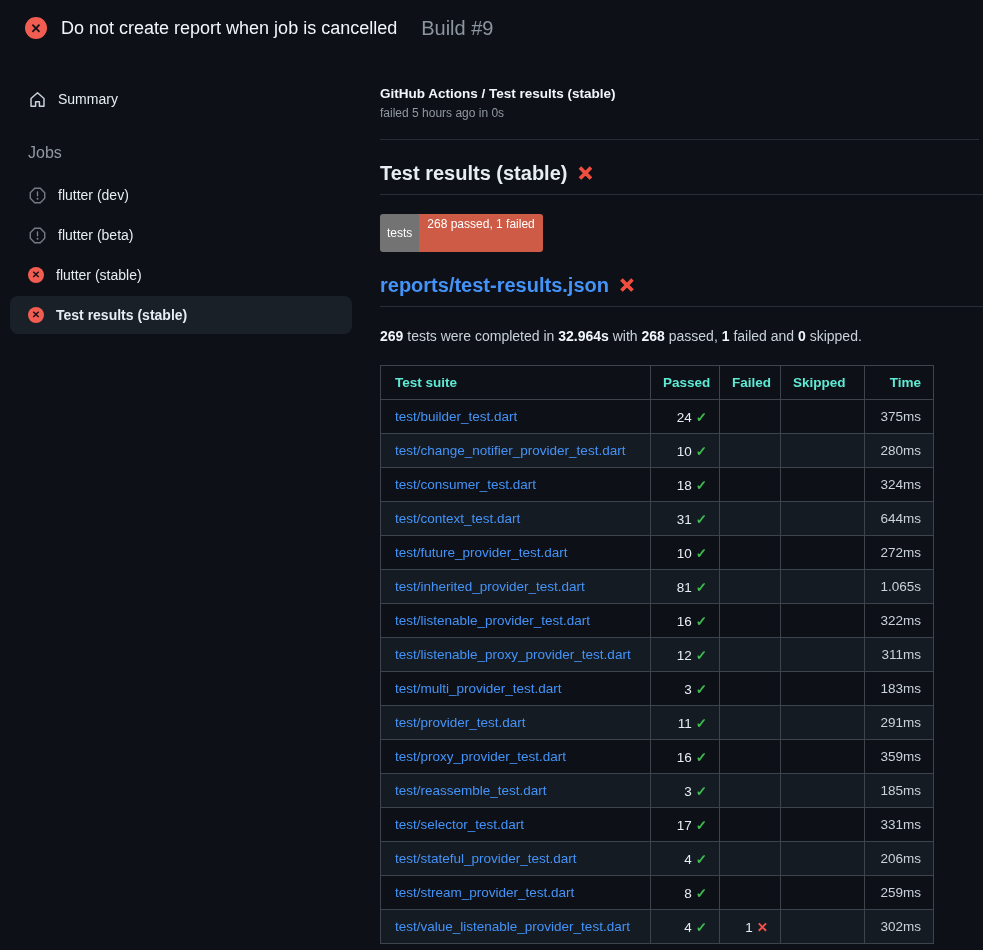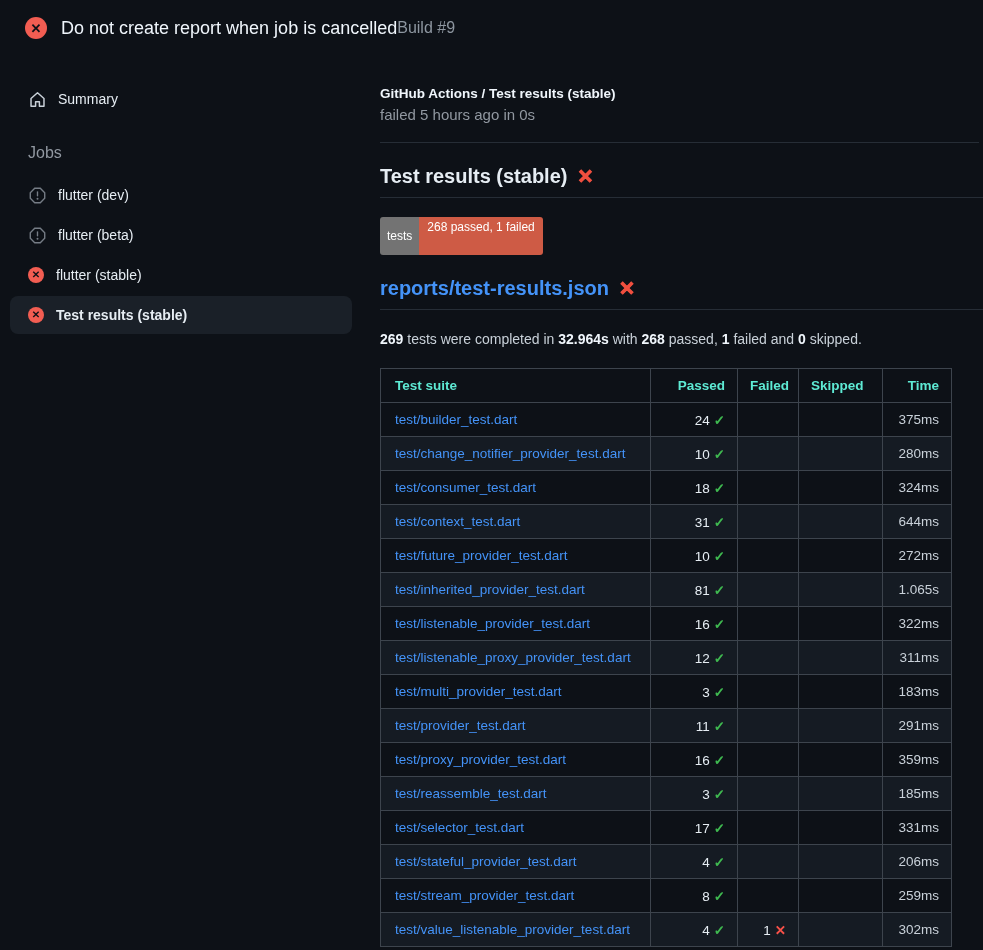--- a/index.html
+++ b/index.html
@@ -16,21 +16,21 @@
     height: 56px; padding-left: 25px;
   }
   .status-circle {
     width: 22px; height: 22px; border-radius: 50%;
     background: #f25d52;
     display: inline-flex; align-items: center; justify-content: center;
     color: #0d1117; font-weight: 700; font-size: 13px; line-height: 1;
     flex: 0 0 auto;
   }
   .app-header .title { font-size: 18px; font-weight: 400; color: #f0f6fc; margin-left: 14px; }
-  .app-header .build { font-size: 16px; color: #8d96a0; margin-left: 0; }
+  .app-header .build { font-size: 20px; color: #8d96a0; margin-left: 24px; }
 
   
   .layout { display: flex; align-items: flex-start; }
   .sidebar { width: 380px; flex: 0 0 auto; padding-top: 22px; }
   .main { flex: 1 1 auto; padding-top: 30px; }
 
   
   .side-item {
     display: flex; align-items: center; gap: 12px;
     height: 38px; margin: 0 28px 2px 10px;
@@ -43,21 +43,21 @@
     width: 16px; height: 16px; border-radius: 50%; background: #f25d52;
     display: inline-flex; align-items: center; justify-content: center;
     color: #0d1117; font-weight: 700; font-size: 10px; line-height: 1;
   }
   .section-label { font-size: 16px; color: #9198a1; margin: 26px 0 14px 28px; }
   .summary-item { margin-top: 2px; }
 
   
   .check-head { padding-right: 4px; }
   .breadcrumb { font-size: 13.5px; font-weight: 700; color: #f0f6fc; }
-  .status-line { font-size: 15px; color: #9198a1; margin-top: 5px; }
+  .status-line { font-size: 12px; color: #9198a1; margin-top: 5px; }
   .rule { border: none; border-top: 1px solid #262d36; margin-top: 19px; }
 
   h2.sec-title {
     display: flex; align-items: center; gap: 10px;
     font-size: 20px; font-weight: 600; color: #e6edf3;
     margin-top: 22px; padding-bottom: 9px;
     border-bottom: 1px solid #262d36;
   }
   h2.sec-title.link-title a { color: #4493f8; text-decoration: none; font-weight: 700; }
   .big-x { color: #f04f3f; font-weight: 700; font-size: 19px; -webkit-text-stroke: 1px #f04f3f; }
@@ -74,21 +74,21 @@
   
   table.results {
     border-collapse: collapse; margin-top: 21px;
     font-size: 13.5px; table-layout: fixed; width: 553px;
   }
   table.results th, table.results td {
     border: 1px solid #3d444d; height: 34px; padding: 0 12px;
   }
   table.results th { font-weight: 700; color: #5eead4; }
   table.results .col-suite { width: 270px; text-align: left; padding-left: 14px; }
-  table.results .col-passed { width: 87px; text-align: right; }
+  table.results .col-passed { width: 69px; text-align: right; }
   table.results .col-failed { width: 61px; text-align: right; }
   table.results .col-skipped { width: 84px; text-align: left; }
   table.results .col-time { width: 69px; text-align: right; }
   table.results tbody tr:nth-child(even) { background: #151b23; }
   table.results a { color: #4493f8; text-decoration: none; }
   table.results td { color: #c9d1d9; }
   .check { color: #3fb950; font-weight: 700; margin-left: 4px; }
   .cross { color: #f85149; font-weight: 700; margin-left: 4px; }
   .cell-num { color: #e6edf3; }
 </style>

